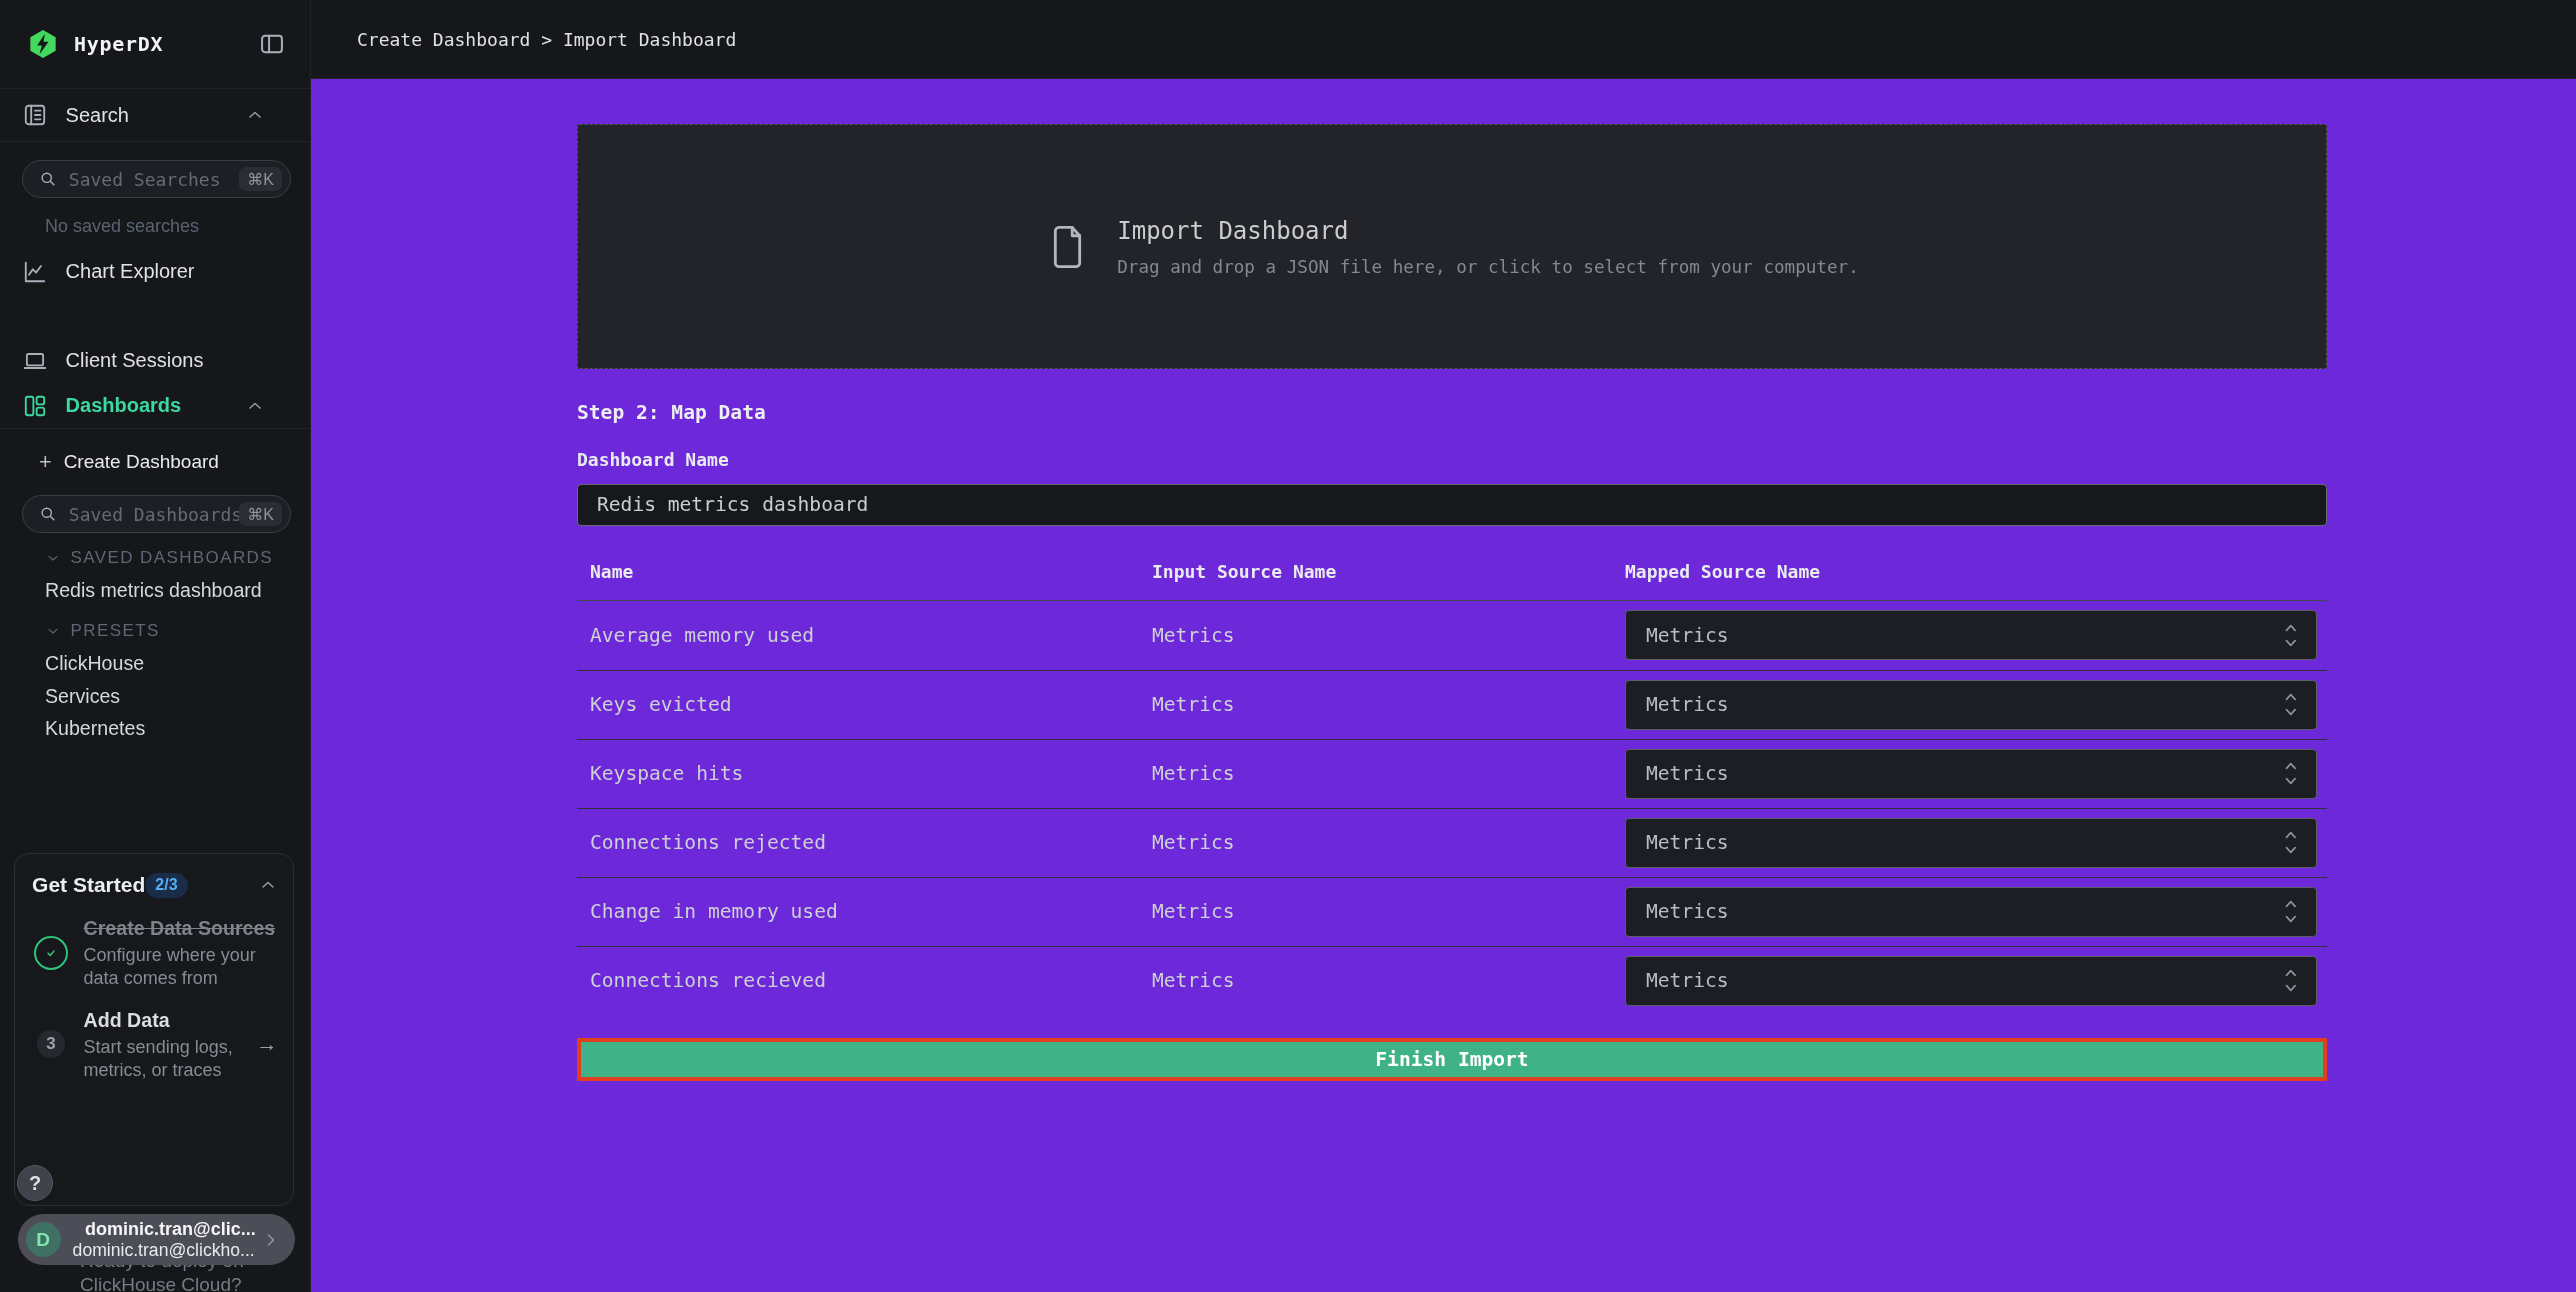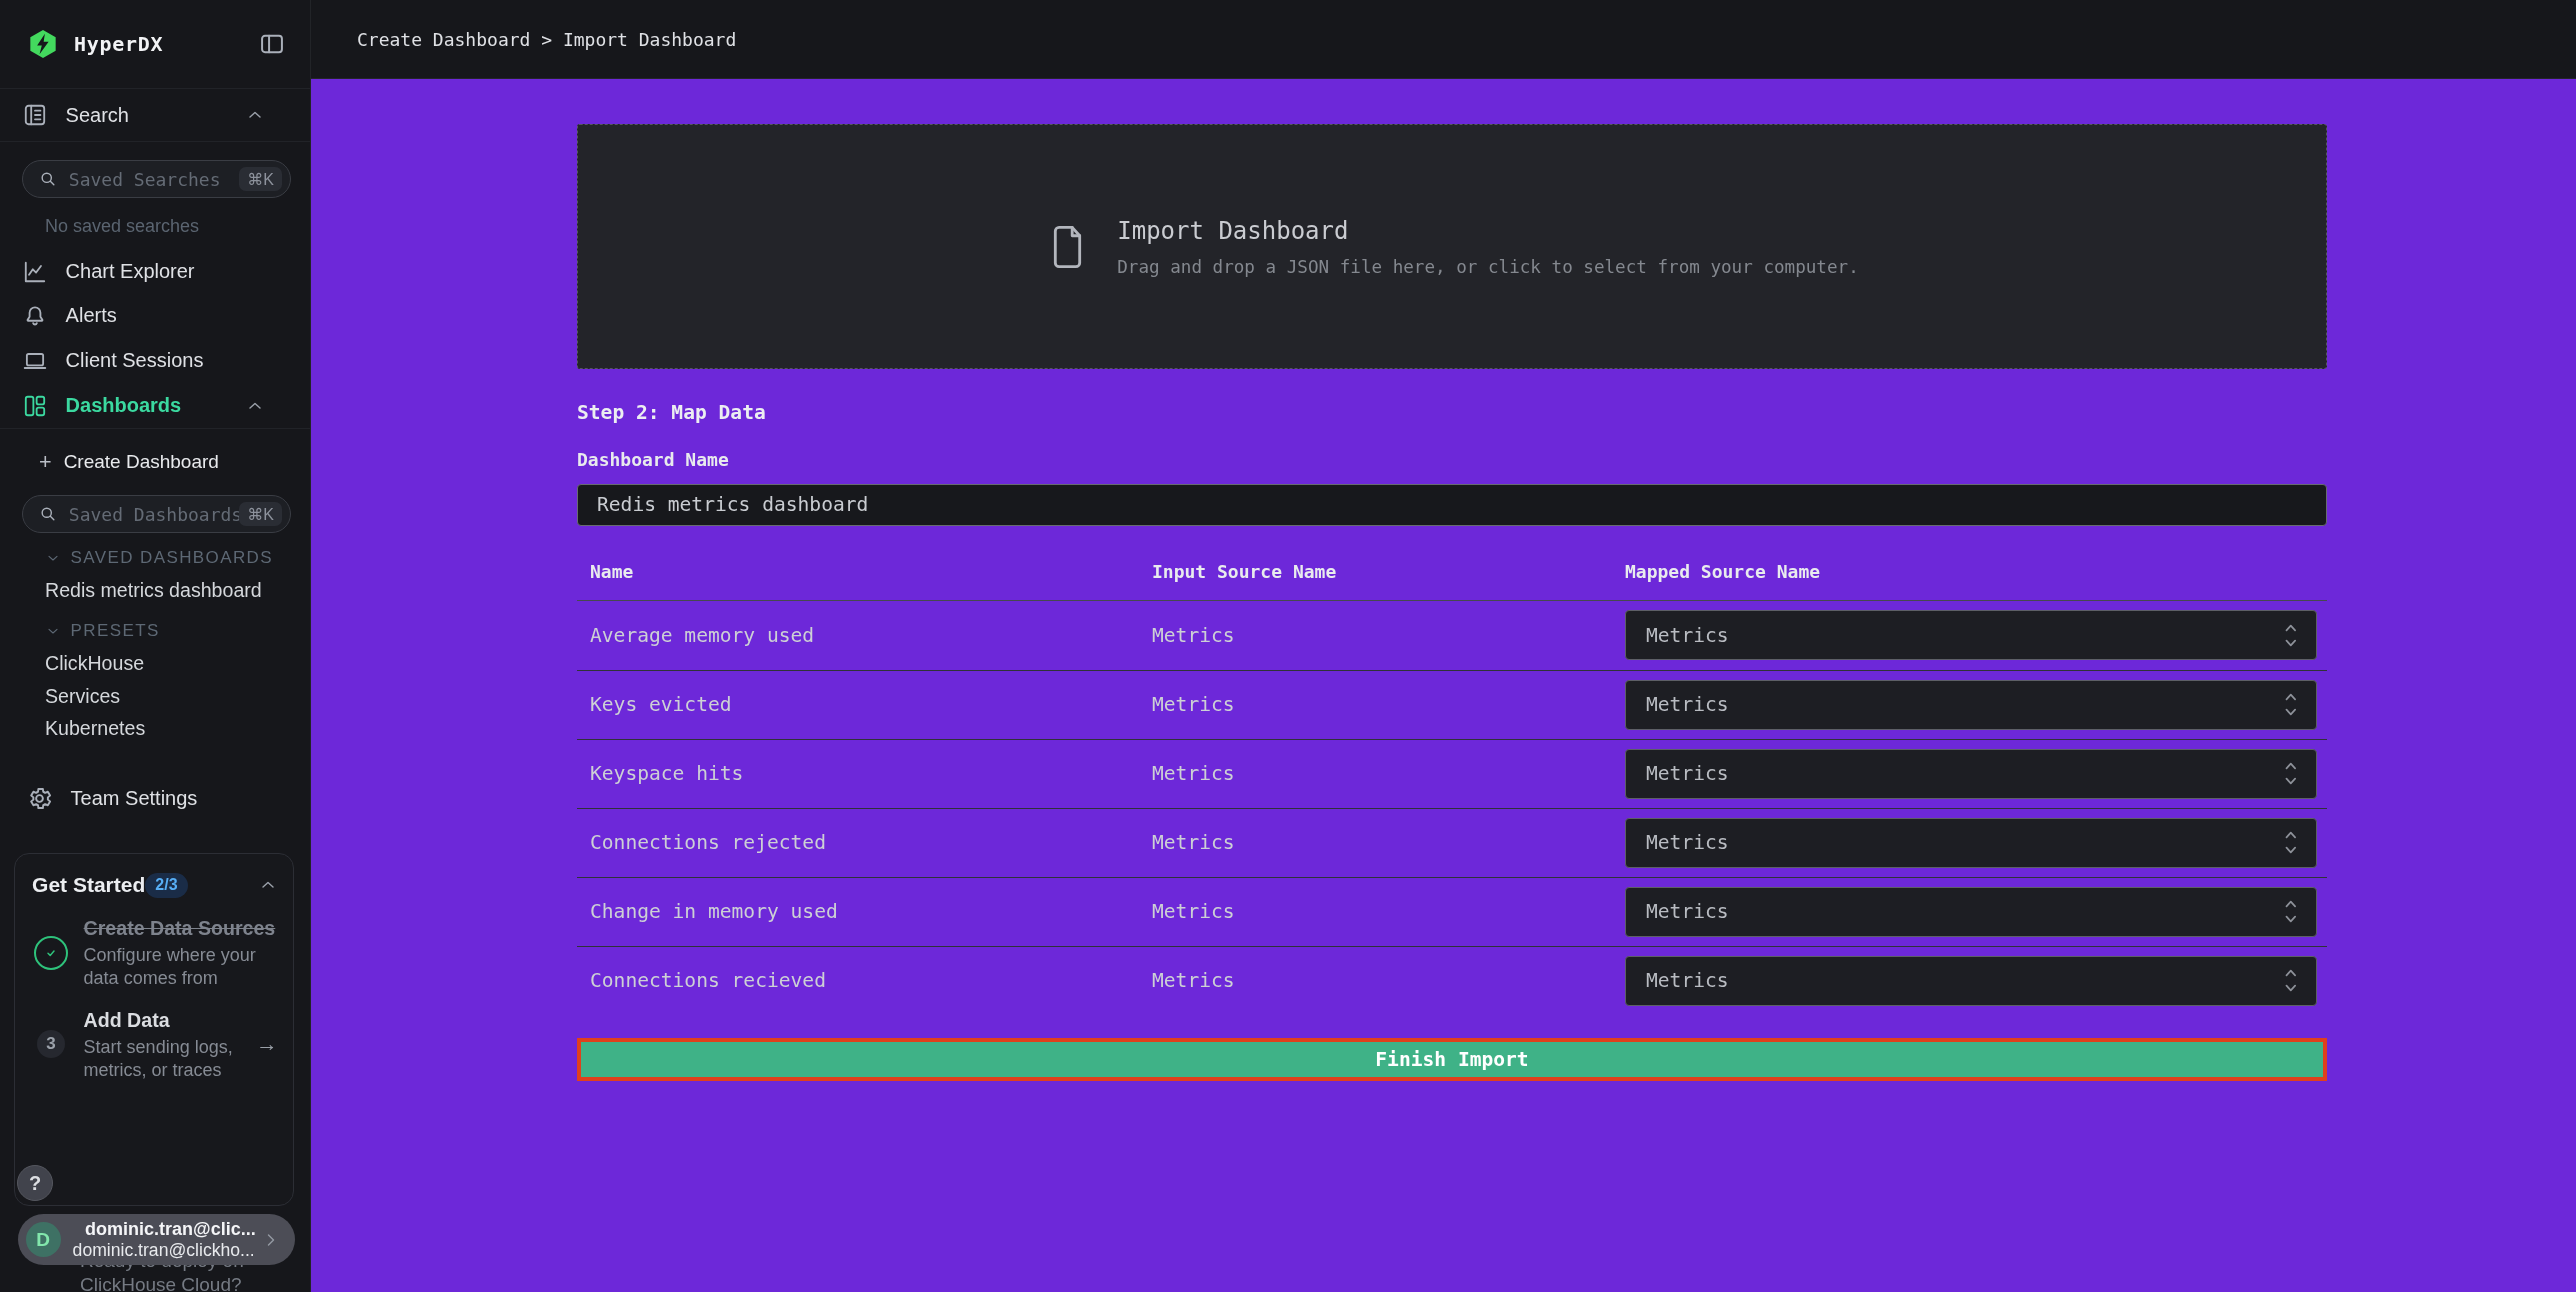--- a/index.html
+++ b/index.html
@@ -214,29 +214,20 @@
     <div class="sb-abs nav-row nav-chart">
       <span class="icon">
         <svg width="26" height="26" viewBox="0 0 24 24">
             <path d="M3.5 3.5 v17 h17"></path>
             <polyline points="6.5,14.5 10,9.5 13,12.5 17.5,6.5"></polyline>
           </svg>
       </span>
       <span>Chart Explorer</span>
     </div>
 
-    <div class="sb-abs nav-row nav-alerts">
-      <span class="icon">
-        <svg width="26" height="26" viewBox="0 0 24 24">
-            <path d="M12 4a5 5 0 0 0-5 5v3.6l-1.8 2.9a.6.6 0 0 0 .5.9h12.6a.6.6 0 0 0 .5-.9L17 12.6 V9a5 5 0 0 0-5-5z"></path>
-            <path d="M10.3 18.6a1.8 1.8 0 0 0 3.4 0"></path>
-          </svg>
-      </span>
-      <span>Alerts</span>
-    </div>
 
     <div class="sb-abs nav-row nav-sessions">
       <span class="icon">
         <svg width="26" height="26" viewBox="0 0 24 24">
             <rect x="4.5" y="5.5" width="15" height="10.5" rx="1.5"></rect>
             <line x1="2.5" y1="18.5" x2="21.5" y2="18.5"></line>
           </svg>
       </span>
       <span>Client Sessions</span>
     </div>
@@ -290,29 +281,20 @@
         <svg width="16" height="16" viewBox="0 0 24 24">
             <polyline points="6,9.5 12,15 18,9.5"></polyline>
           </svg>
       </span>
       <span>PRESETS</span>
     </div>
     <div class="side-link lk-ch">ClickHouse</div>
     <div class="side-link lk-sv">Services</div>
     <div class="side-link lk-k8">Kubernetes</div>
 
-    <div class="nav-row team-row">
-      <span class="icon">
-        <svg width="27" height="27" viewBox="0 0 24 24">
-            <circle cx="12" cy="12" r="3"></circle>
-            <path d="M19.4 13a7.6 7.6 0 0 0 0-2l2-1.6-2-3.4-2.4 1a7.6 7.6 0 0 0-1.7-1L15 3.5h-4l-.3 2.5a7.6 7.6 0 0 0-1.7 1l-2.4-1-2 3.4 2 1.6a7.6 7.6 0 0 0 0 2l-2 1.6 2 3.4 2.4-1a7.6 7.6 0 0 0 1.7 1l.3 2.5h4l.3-2.5a7.6 7.6 0 0 0 1.7-1l2.4 1 2-3.4z"></path>
-          </svg>
-      </span>
-      <span>Team Settings</span>
-    </div>
 
     <div class="gs-card">
       <div class="gs-head">
         <span class="gs-title">Get Started</span>
         <span class="gs-badge">2/3</span>
         <span class="icon gs-chev">
           <svg width="20" height="20" viewBox="0 0 24 24">
               <polyline points="6,14.5 12,9 18,14.5"></polyline>
             </svg>
         </span>

